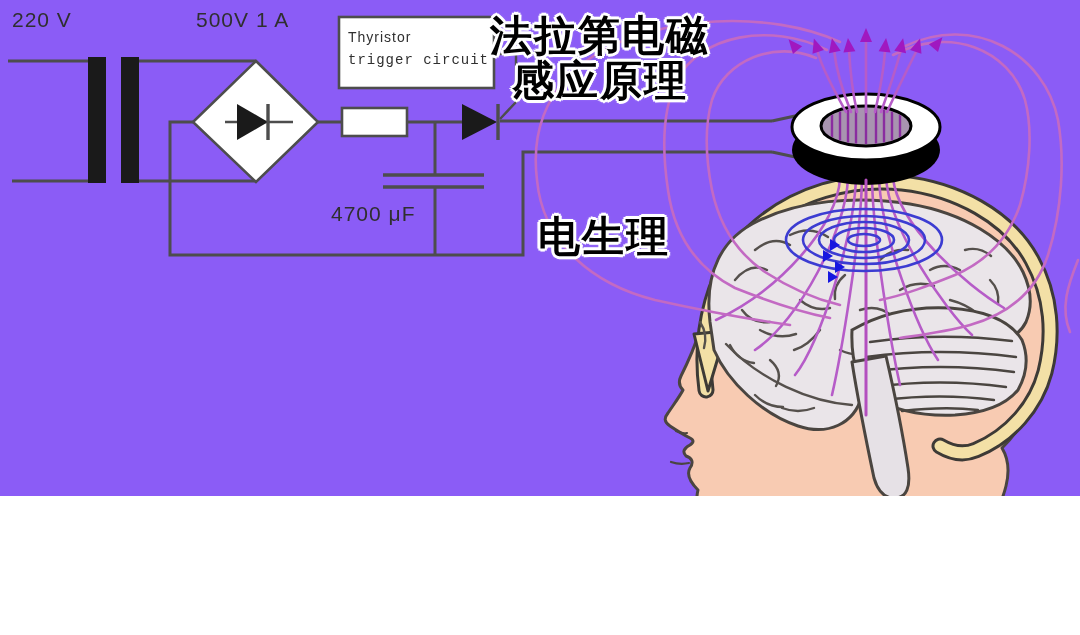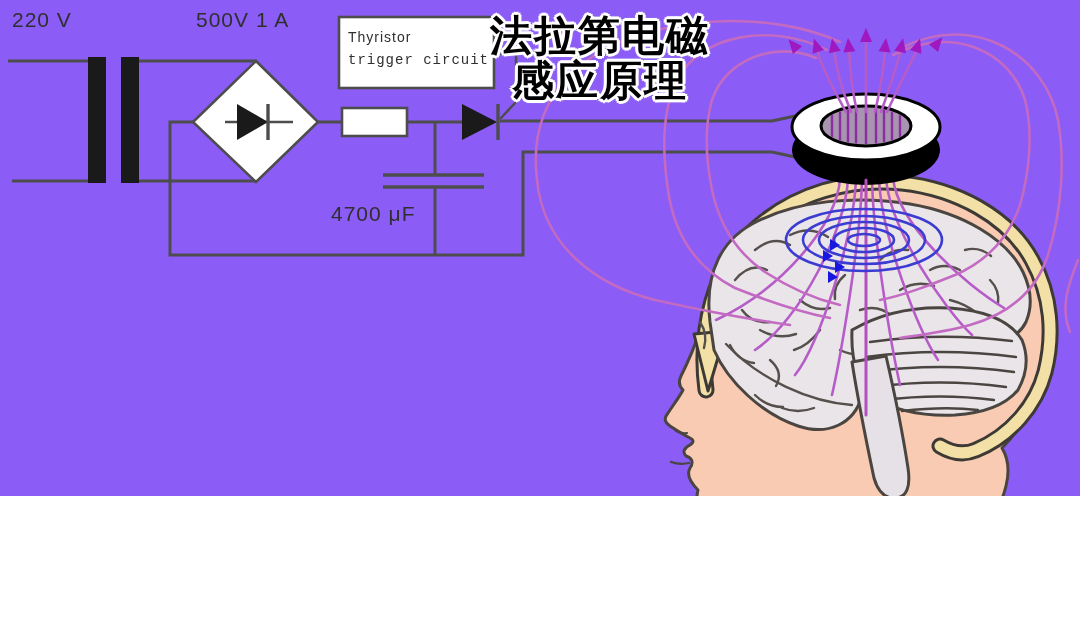--- a/index.html
+++ b/index.html
@@ -207,14 +207,15 @@
 </svg>
 
 <div class="lbl" style="left:12px;top:8px;">220 V</div>
 <div class="lbl" style="left:150px;top:8px;margin-left:46px;">500V 1 A</div>
 <div class="boxlbl" style="left:348px;top:26px;">Thyristor</div>
 <div class="boxlbl" style="left:348px;top:49px;font-family:Liberation Mono, monospace;">trigger circuit</div>
 <div class="lbl" style="left:331px;top:202px;text-align:center;">4700 μF</div>
 
 <div class="cn" style="left:485px;top:8px;">法拉第电磁</div>
 <div class="cn" style="left:485px;top:53px;">感应原理</div>
+<div class="cn" style="left:489px;top:209px;">电生理</div>
 
 </div>
 
 </body></html>

